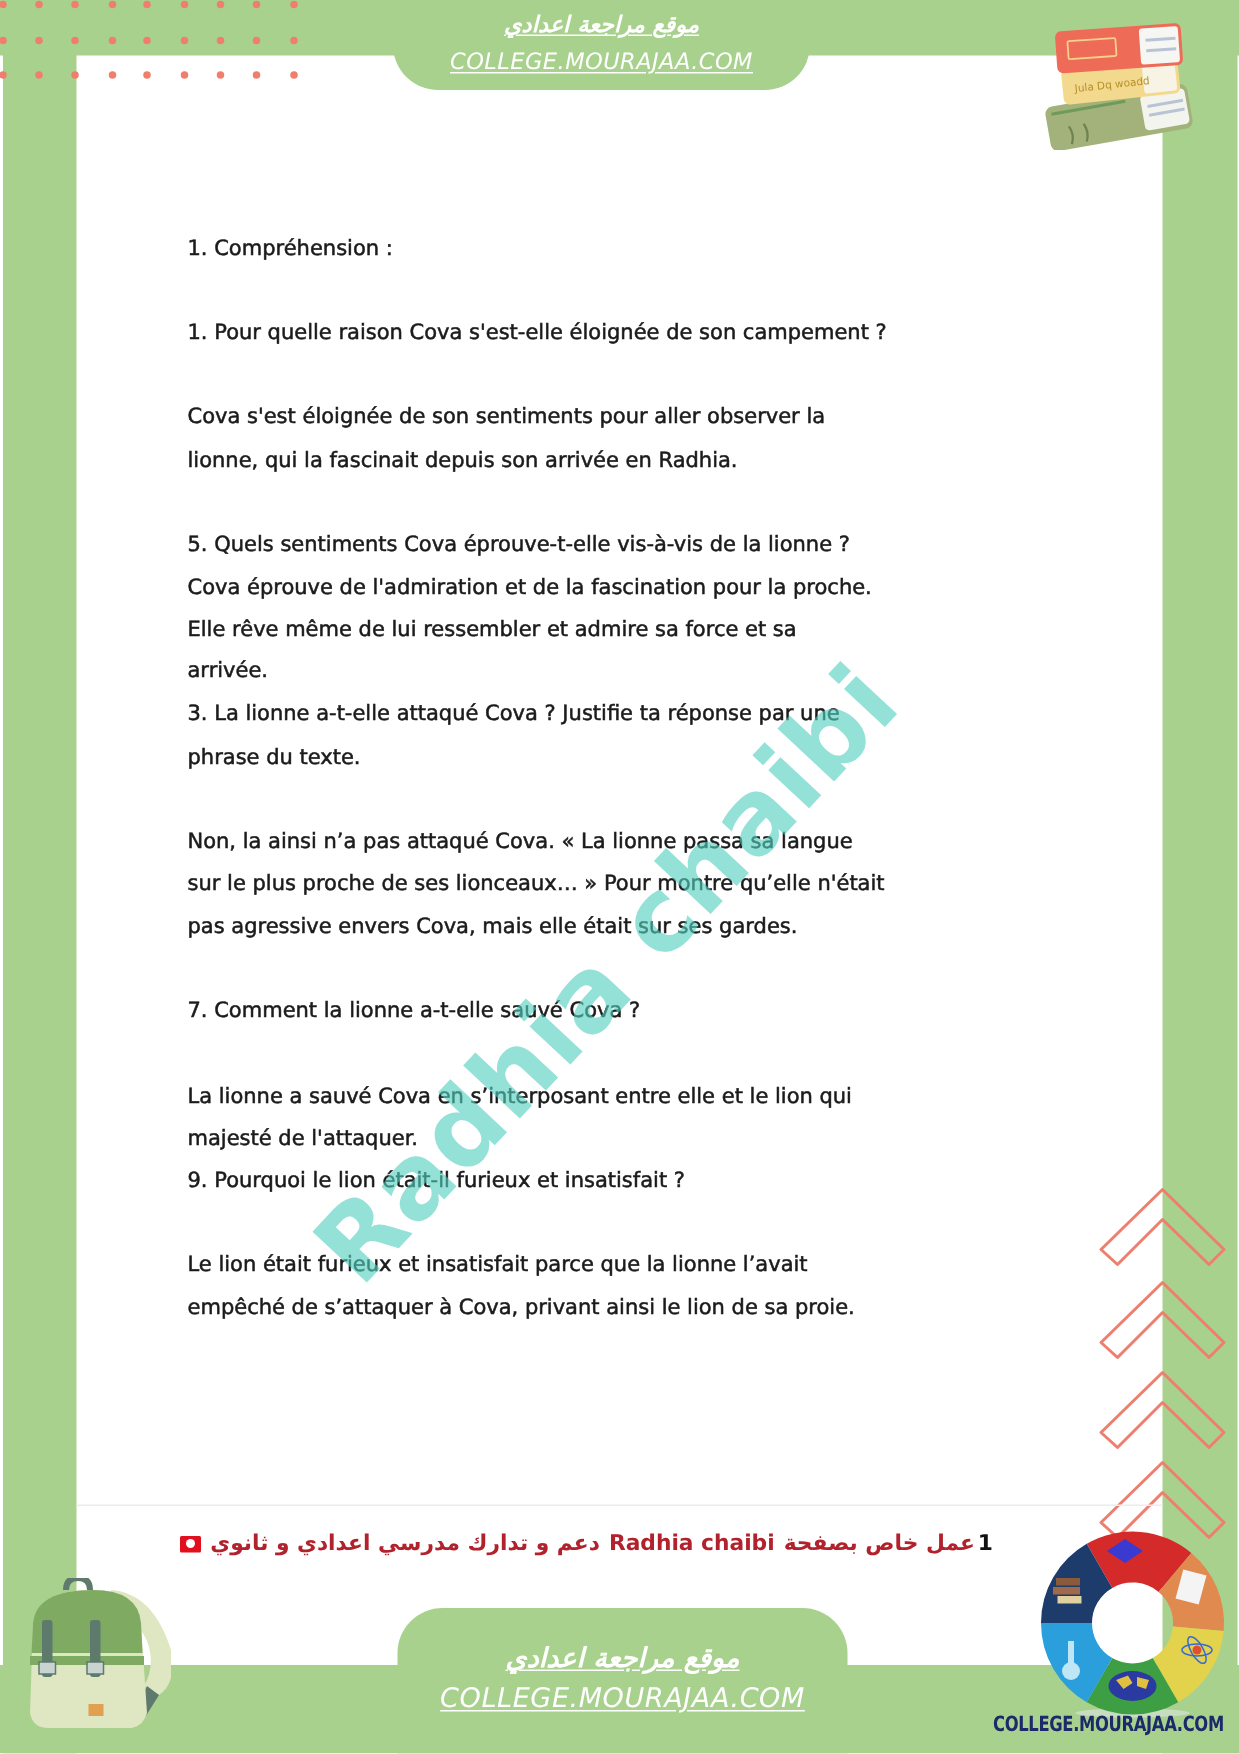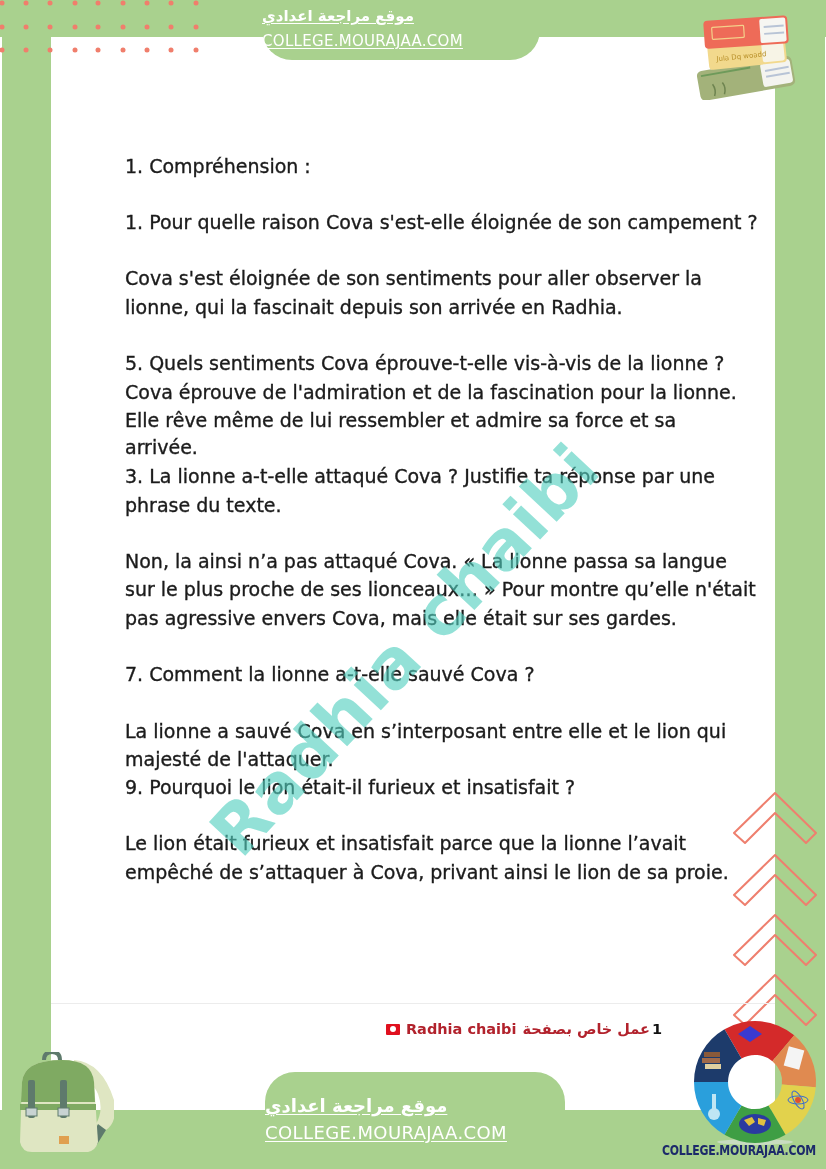--- a/index.html
+++ b/index.html
@@ -10,29 +10,29 @@
   }
   .abs { position:absolute; }
   .green { background:#a9d18e; }
   .band-top { left:0; top:0; width:826px; height:37px; }
   .strip-left { left:2px; top:0; width:49px; height:1169px; }
   .strip-right { left:775px; top:0; width:50px; height:1169px; }
   .band-bottom { left:0; top:1110px; width:826px; height:59px; }
   .pill-top { left:262px; top:0; width:278px; height:60px; border-radius:0 0 30px 30px; }
   .pill-bottom { left:265px; top:1072px; width:300px; height:97px; border-radius:30px 30px 0 0; }
 
-  .pill-text { color:#ffffff; text-decoration:underline; text-underline-offset:2px; text-align:left; white-space:nowrap; }
+  .pill-text { color:#ffffff; text-decoration:underline; text-underline-offset:2px; text-align:center; white-space:nowrap;font-style:italic; }
   .pill-top .ar { position:absolute; left:0; width:100%; top:7px; font-size:15px; font-weight:bold; direction:rtl; }
   .pill-top .url { position:absolute; left:0; width:100%; top:32px; font-size:15px; letter-spacing:0.3px; }
   .pill-bottom .ar { position:absolute; left:0; width:100%; top:23px; font-size:18px; font-weight:bold; direction:rtl; }
   .pill-bottom .url { position:absolute; left:0; width:100%; top:50px; font-size:18px; letter-spacing:0.4px; }
 
   .line {
     position:absolute; left:125px; white-space:nowrap;
-    font-size:19px; line-height:20px; color:#1b1b1b;
+    font-size:14px; line-height:20px; color:#1b1b1b;
     -webkit-text-stroke:0.35px #1b1b1b;
   }
 
   .watermark {
     position:absolute; left:405px; top:650px;
     transform:translate(-50%,-50%) rotate(-47deg);
     font-size:68px; font-weight:bold; white-space:nowrap;
     color:rgba(80,207,190,0.62);
     letter-spacing:1px;
     pointer-events:none;
@@ -126,21 +126,21 @@
     <line x1="72" y1="27" x2="92" y2="27" stroke="#b8c4d6" stroke-width="2"></line>
     <rect x="20" y="17" width="32" height="12" rx="1" fill="none" stroke="#f4d08a" stroke-width="1.2"></rect>
   </g>
 </svg>
 
 <div class="line" style="top:156px">1. Compréhension :</div>
 <div class="line" style="top:212px">1. Pour quelle raison Cova s'est-elle éloignée de son campement ?</div>
 <div class="line" style="top:268px">Cova s'est éloignée de son sentiments pour aller observer la</div>
 <div class="line" style="top:297px">lionne, qui la fascinait depuis son arrivée en Radhia.</div>
 <div class="line" style="top:353px">5. Quels sentiments Cova éprouve-t-elle vis-à-vis de la lionne ?</div>
-<div class="line" style="top:382px">Cova éprouve de l'admiration et de la fascination pour la lionne.</div>
+<div class="line" style="top:382px">Cova éprouve de l'admiration et de la fascination pour la proche.</div>
 <div class="line" style="top:410px">Elle rêve même de lui ressembler et admire sa force et sa</div>
 <div class="line" style="top:437px">arrivée.</div>
 <div class="line" style="top:466px">3. La lionne a-t-elle attaqué Cova ? Justifie ta réponse par une</div>
 <div class="line" style="top:495px">phrase du texte.</div>
 <div class="line" style="top:551px">Non, la ainsi n’a pas attaqué Cova. « La lionne passa sa langue</div>
 <div class="line" style="top:579px">sur le plus proche de ses lionceaux… » Pour montre qu’elle n'était</div>
 <div class="line" style="top:608px">pas agressive envers Cova, mais elle était sur ses gardes.</div>
 <div class="line" style="top:664px">7. Comment la lionne a-t-elle sauvé Cova ?</div>
 <div class="line" style="top:721px">La lionne a sauvé Cova en s’interposant entre elle et le lion qui</div>
 <div class="line" style="top:749px">majesté de l'attaquer.</div>
@@ -158,20 +158,21 @@
     <path d="M50,190 L91,230 L81,240 L50,210 L20,240 L9,230 Z"></path>
   </g>
 </svg>
 
 <div class="abs separator"></div>
 
 <div class="credit">
   <span class="num">1</span>
   <span class="ar">عمل خاص بصفحة</span>
   <span class="name">Radhia chaibi</span>
+  <span class="ar">دعم و تدارك مدرسي اعدادي و ثانوي</span>
   <span class="flag"></span>
 </div>
 
 <div class="abs green pill-bottom">
   <div class="pill-text ar">موقع مراجعة اعدادي</div>
   <div class="pill-text url">COLLEGE.MOURAJAA.COM</div>
 </div>
 
 <svg class="abs" style="left:14px;top:1052px" width="100" height="102" viewBox="0 0 100 102">
   <path d="M60 8 q28 2 40 40 q4 22 -8 30 l-10 -6 q8 -14 2 -30 q-6 -14 -24 -20 z" fill="#dfe6c2"></path>

